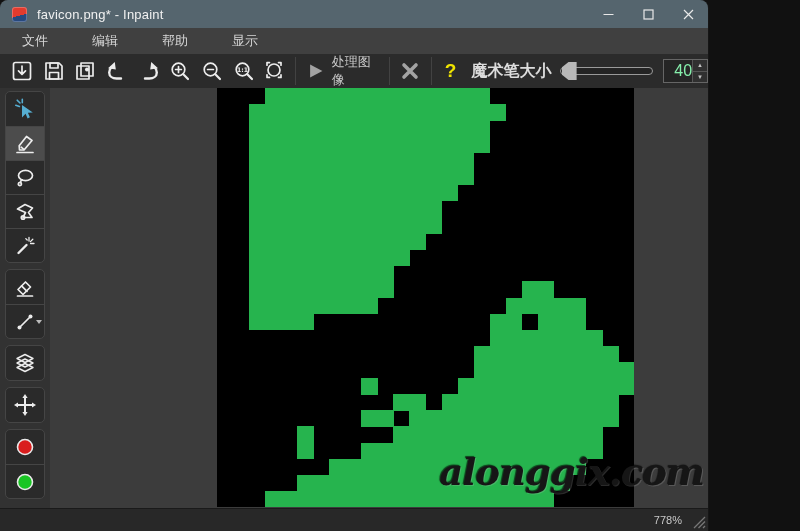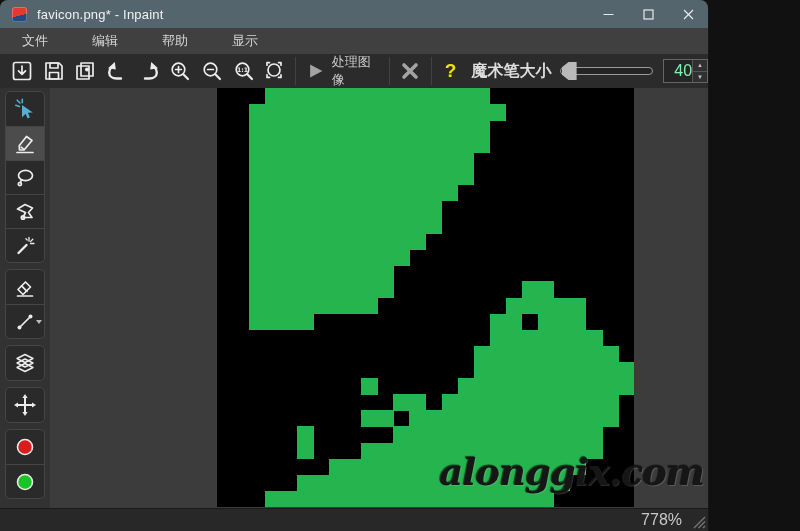--- a/index.html
+++ b/index.html
@@ -66,21 +66,21 @@
   .canvas { position:absolute; left:167px; top:0; width:417px; height:419px; background:#000; }
   .canvas svg { display:block; width:100%; height:100%; shape-rendering:crispEdges; }
   .watermark { position:absolute; right:4px; bottom:14px;
     font-family:"DejaVu Serif", serif; font-style:italic; font-weight:bold;
     font-size:37px; letter-spacing:-1px; color:#161616;
     text-shadow: 1px 1px 0 rgba(190,190,190,.22), -1px -1px 1px rgba(0,0,0,.65);
     pointer-events:none; }
   
   .statusbar { position:relative; height:23px; background:#282828; border-top:1px solid #1a1a1a;
     display:flex; align-items:center; justify-content:flex-end; padding-right:26px; }
-  .zoom-text { color:#c8c8c8; font-size:16px; }
+  .zoom-text { color:#c8c8c8; font-size:11px; }
   .grip { position:absolute; right:2px; bottom:2px; }
   
   .ic { stroke:#ececec; stroke-width:1.7; fill:none; stroke-linecap:round; stroke-linejoin:round; }
   .ic-fill { fill:#ececec; stroke:none; }
 </style>
 </head>
 <body>
 
 <div class="window">
 

